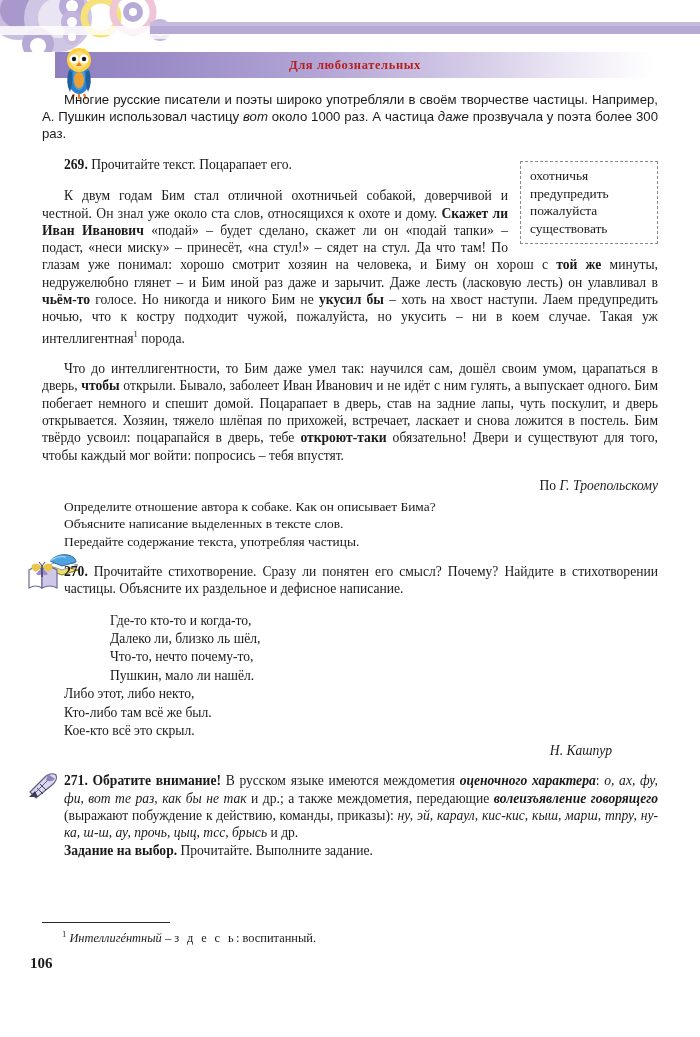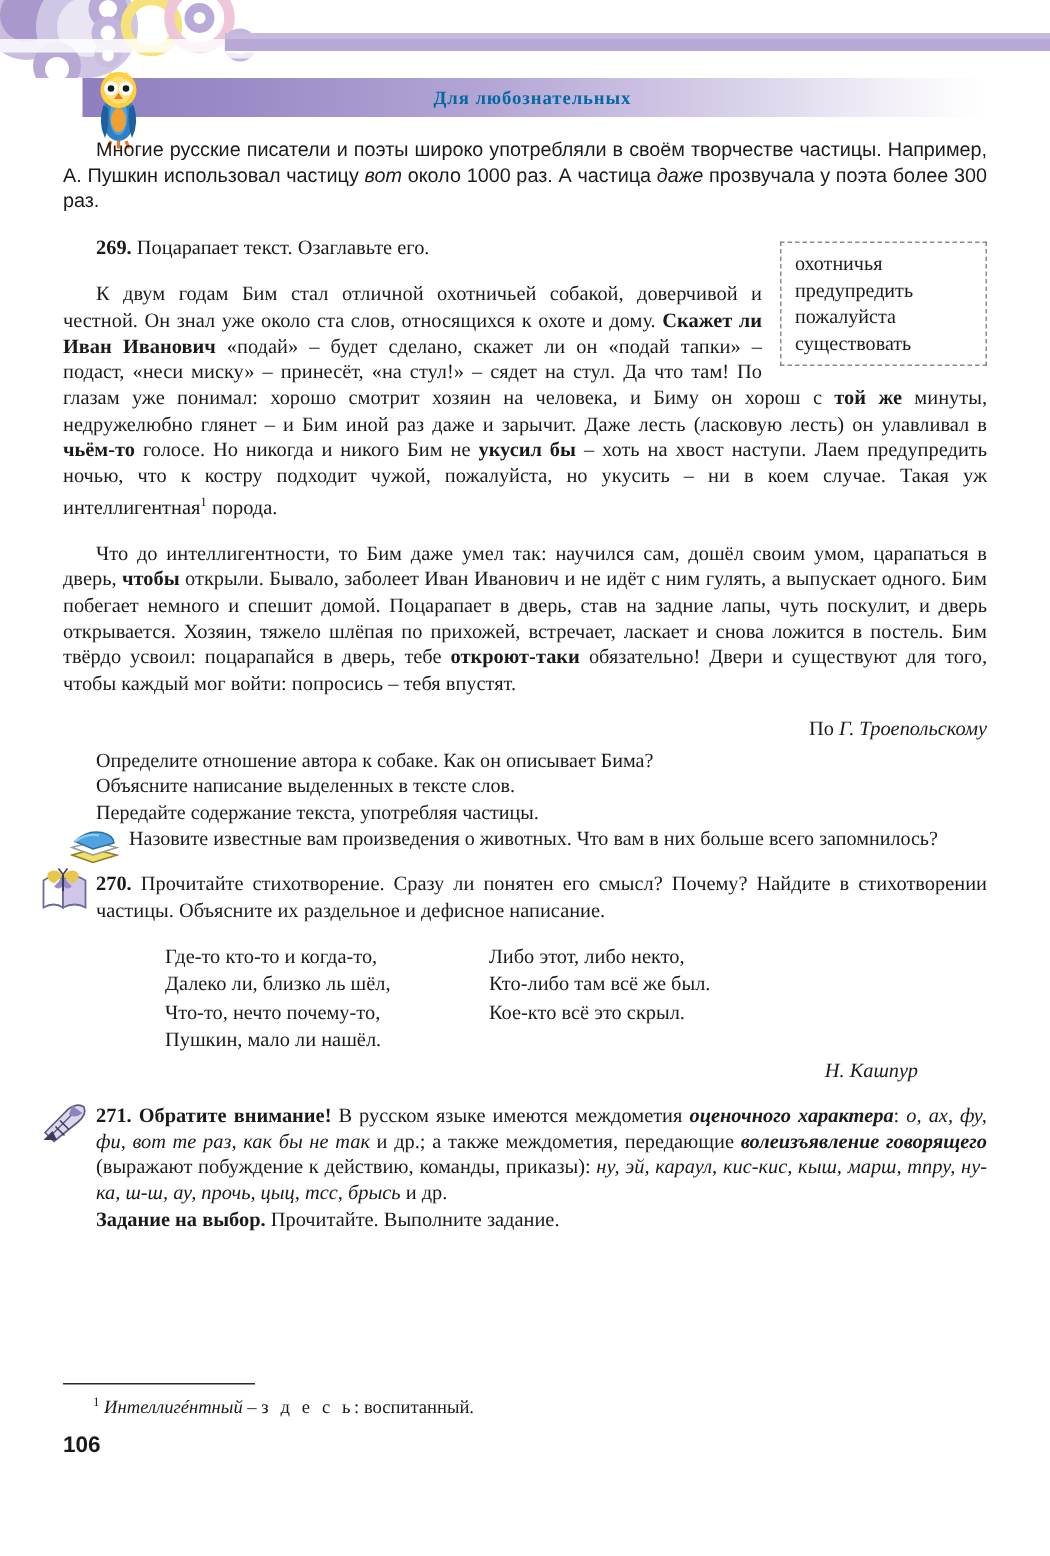--- a/index.html
+++ b/index.html
@@ -40,21 +40,21 @@
     top: 52px;
     left: 55px;
     width: 600px;
     height: 26px;
     line-height: 26px;
     text-align: center;
     font-family: "Liberation Serif", serif;
     font-weight: bold;
     font-size: 12.5px;
     letter-spacing: 0.6px;
-    color: #0369a1;
+    color: #b91c1c;
   }
   .owl {
     position: absolute;
     top: 44px;
     left: 62px;
     width: 34px;
     height: 56px;
   }
 
   
@@ -154,20 +154,21 @@
     width: 34px;
     height: 32px;
   }
 
   
   .poem {
     margin: 14px 42px 0 42px;
     display: flex;
     font-size: 13.6px;
     line-height: 18.4px;
+    flex-direction: column;
   }
   .poem .pc1 { width: 262px; padding-left: 68px; box-sizing: border-box; }
   .poem .pc2 { flex: 1; padding-left: 22px; box-sizing: border-box; }
   .poem div div { white-space: nowrap; }
   .poem-attrib {
     margin: 3px 42px 0 42px;
     text-align: right;
     font-style: italic;
     font-size: 13.6px;
     padding-right: 46px;
@@ -193,25 +194,25 @@
   }
   .footnote .fnum {
     font-size: 8.6px;
     vertical-align: super;
   }
   .footnote i { font-style: italic; }
   .spaced { letter-spacing: 2.4px; }
 
   .pageno {
     position: absolute;
-    left: 42px;
+    left: 30px;
     top: 955px;
     font-size: 15px;
     font-weight: bold;
-    font-family: Liberation Sans, sans-serif;
+    font-family: Liberation Serif, serif;
   }
 
   sup.fnref {
     font-size: 8.6px;
     vertical-align: super;
   }
   i { font-style: italic; }
   .bi { font-weight: bold; font-style: italic; }
 </style>
 </head>
@@ -289,42 +290,41 @@
 
   <div class="ex-block">
 
     <div class="vocab">
       <div>охотничья</div>
       <div>предупредить</div>
       <div>пожалуйста</div>
       <div>существовать</div>
     </div>
 
-    <p class="ex-head"><b>269.</b><span> Поцарапает текст. Озаглавьте его.</span></p>
+    <p class="ex-head"><b>269.</b><span> Прочитайте текст. Поцарапает его.</span></p>
 
     <p class="body-p"><span>К двум годам Бим стал отличной охотничьей собакой, доверчивой и честной. Он знал уже около ста слов, относящихся к охоте и дому. </span><b>Скажет ли Иван Иванович</b><span> «подай» – будет сделано, скажет ли он «подай тапки» – подаст, «неси миску» – принесёт, «на стул!» – сядет на стул. Да что там! По глазам уже понимал: хорошо смотрит хозяин на человека, и Биму он хорош с </span><b>той же</b><span> минуты, недружелюбно глянет – и Бим иной раз даже и зарычит. Даже лесть (ласковую лесть) он улавливал в </span><b>чьём-то</b><span> голосе. Но никогда и никого Бим не </span><b>укусил бы</b><span> – хоть на хвост наступи. Лаем предупредить ночью, что к костру подходит чужой, пожалуйста, но укусить – ни в коем случае. Такая уж интеллигентная</span><sup class="fnref">1</sup><span> порода.</span></p>
 
     <p class="body-p"><span>Что до интеллигентности, то Бим даже умел так: научился сам, дошёл своим умом, царапаться в дверь, </span><b>чтобы</b><span> открыли. Бывало, заболеет Иван Иванович и не идёт с ним гулять, а выпускает одного. Бим побегает немного и спешит домой. Поцарапает в дверь, став на задние лапы, чуть поскулит, и дверь открывается. Хозяин, тяжело шлёпая по прихожей, встречает, ласкает и снова ложится в постель. Бим твёрдо усвоил: поцарапайся в дверь, тебе </span><b>откроют-таки</b><span> обязательно! Двери и существуют для того, чтобы каждый мог войти: попросись – тебя впустят.</span></p>
 
     <div class="attrib"><span class="plain">По </span><span>Г. Троепольскому</span></div>
 
     <div class="qlist">
       <div>Определите отношение автора к собаке. Как он описывает Бима?</div>
       <div>Объясните написание выделенных в тексте слов.</div>
       <div>Передайте содержание текста, употребляя частицы.</div>
       <div class="icon-row">
         <span class="sidecon">
           <svg width="34" height="28" viewBox="0 0 34 28" xmlns="http://www.w3.org/2000/svg">
             <path d="M2 20 L16 16 L32 20 L16 25 Z" fill="#f0e06a" stroke="#8a7f24" stroke-width="1"></path>
             <path d="M2 15 L16 11 L32 15 L16 20 Z" fill="#ffffff" stroke="#9a9a9a" stroke-width="1"></path>
             <path d="M4 11 Q12 3 22 5 Q30 7 30 12 L16 16 Z" fill="#4fa3e0" stroke="#2b6e9e" stroke-width="1"></path>
             <path d="M4 11 Q12 5 20 7" stroke="#8fd0f5" stroke-width="1.4" fill="none"></path>
           </svg>
         </span>
-        <span>Назовите известные вам произведения о животных. Что вам в них больше всего запомнилось?</span>
       </div>
     </div>
   </div>
 
   <div class="ex-head-ic">
     <span class="ic">
       <svg width="34" height="32" viewBox="0 0 34 32" xmlns="http://www.w3.org/2000/svg">
         <path d="M3 9 Q10 4 16 8 L16 27 Q10 23 3 27 Z" fill="#ffffff" stroke="#6b6b9b" stroke-width="1.2"></path>
         <path d="M31 9 Q24 4 16 8 L16 27 Q24 23 31 27 Z" fill="#cfc6e8" stroke="#6b6b9b" stroke-width="1.2"></path>
         <path d="M16 6 Q11 0 6 4 Q4 8 10 11 Z" fill="#e8c64a"></path>

